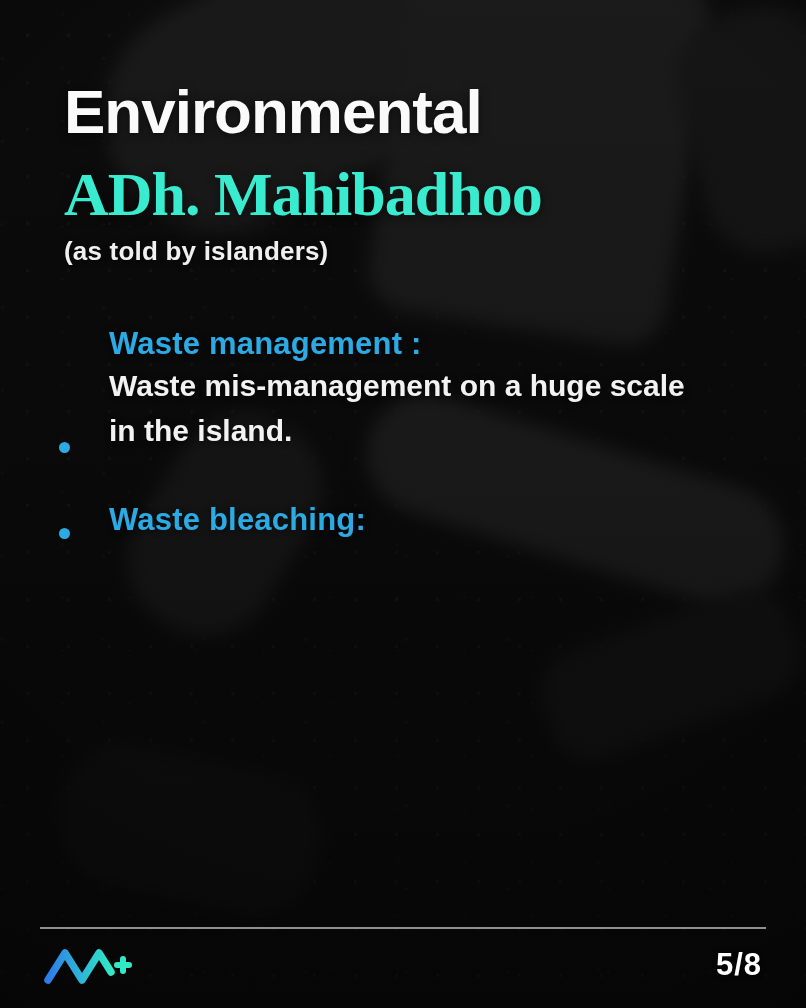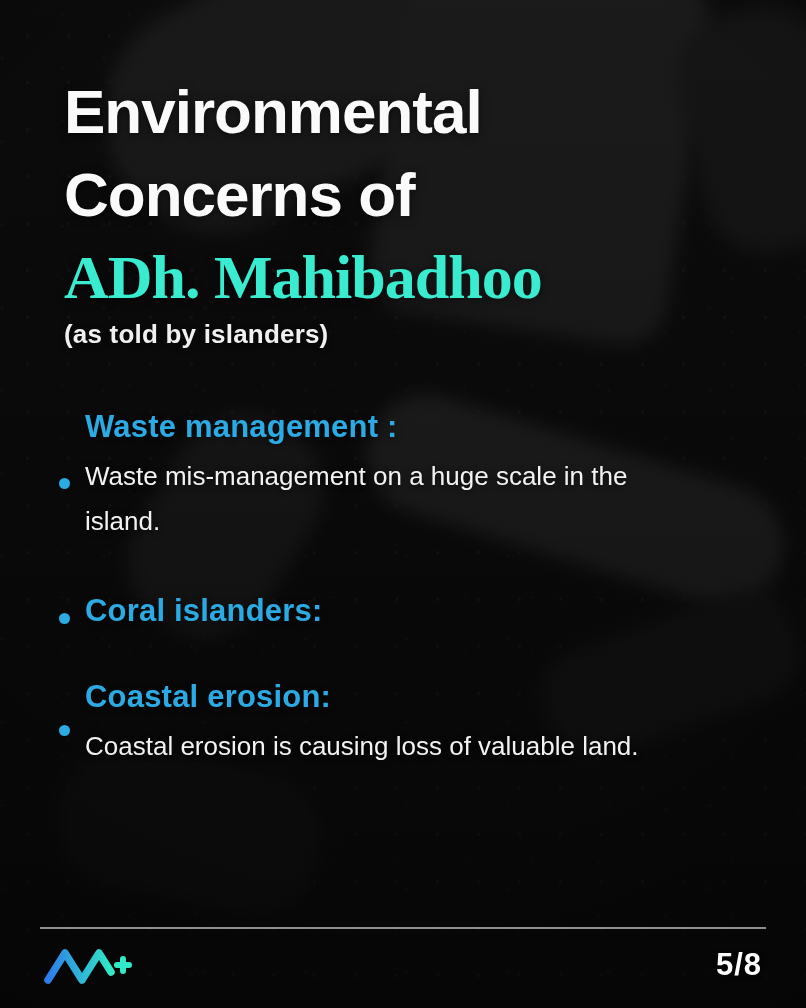--- a/index.html
+++ b/index.html
@@ -43,28 +43,28 @@
   }
   
   .content { position:absolute; inset:0; padding:70px 100px 0 64px; }
   .title { color:#fafafa; font-size:62px; font-weight:700;
            line-height:83px; letter-spacing:-1px;
            text-shadow:0 2px 10px rgba(0,0,0,0.55); }
   .title .hl { color:#3aeccf;font-family:Liberation Serif, serif; }
   .subtitle { margin-top:0; color:#f0f0f0; font-size:26px; font-weight:600;
               letter-spacing:0.2px; text-shadow:0 1px 6px rgba(0,0,0,0.55); }
   .concerns { margin-top:58px; }
-  .item { display:flex; align-items:center; margin-bottom:48px; }
+  .item { display:flex; align-items:flex-end; margin-bottom:48px;gap:24px; }
   .dot { flex:none; width:11px; height:11px; border-radius:50%;
          background:#2baae3; margin:14px 15px 0 -5px; }
   .itext { max-width:665px; }
   .heading { color:#2baae3; font-size:31px; font-weight:700;
              letter-spacing:0.2px; line-height:38px;
              text-shadow:0 1px 6px rgba(0,0,0,0.5); }
-  .body { margin-top:8px; color:#f2f2f2; font-size:26px; font-weight:400;
+  .body { color:#f2f2f2; font-size:30px; font-weight:700;
           line-height:45px; text-shadow:0 1px 6px rgba(0,0,0,0.55); }
   
   .footer { position:absolute; left:0; right:0; bottom:0; height:81px; }
   .divider { position:absolute; top:0; left:40px; right:40px; height:1.5px;
              background:rgba(190,190,190,0.75); }
   .footer-row { display:flex; align-items:center; justify-content:space-between;
                 height:100%; padding:0 44px 6px 42px; box-sizing:border-box; }
   .logo { display:block; }
   .page-indicator { color:#ffffff; font-size:31px; font-weight:700;
                     letter-spacing:1px; text-shadow:0 1px 5px rgba(0,0,0,0.6); }
@@ -82,49 +82,41 @@
     <div class="shape s5"></div>
     <div class="shape s6"></div>
     <div class="shape s7"></div>
   </div>
   <div class="vignette"></div>
 
   <div class="content">
 
     <h1 class="title" style="margin:0;">
       <div>Environmental</div>
-      <div>Concerns of</div>
       <div class="hl">ADh. Mahibadhoo</div>
     </h1>
     <div class="subtitle">(as told by islanders)</div>
 
     <div class="concerns">
 
       <div class="item">
         <span class="dot"></span>
         <div class="itext">
           <div class="heading">Waste management :</div>
           <div class="body">Waste mis-management on a huge scale in the island.</div>
         </div>
       </div>
 
       <div class="item">
         <span class="dot"></span>
         <div class="itext">
-          <div class="heading">Coral islanders:</div>
+          <div class="heading">Waste bleaching:</div>
         </div>
       </div>
 
-      <div class="item">
-        <span class="dot"></span>
-        <div class="itext">
-          <div class="heading">Coastal erosion:</div>
-          <div class="body">Coastal erosion is causing loss of valuable land.</div>
-        </div>
-      </div>
 
     </div>
   </div>
 
   <div class="footer">
     <div class="divider"></div>
     <div class="footer-row">
       <svg class="logo" width="90" height="44" viewBox="0 0 90 44">
         <defs>
           <linearGradient id="lg" x1="0" y1="0" x2="1" y2="0">

